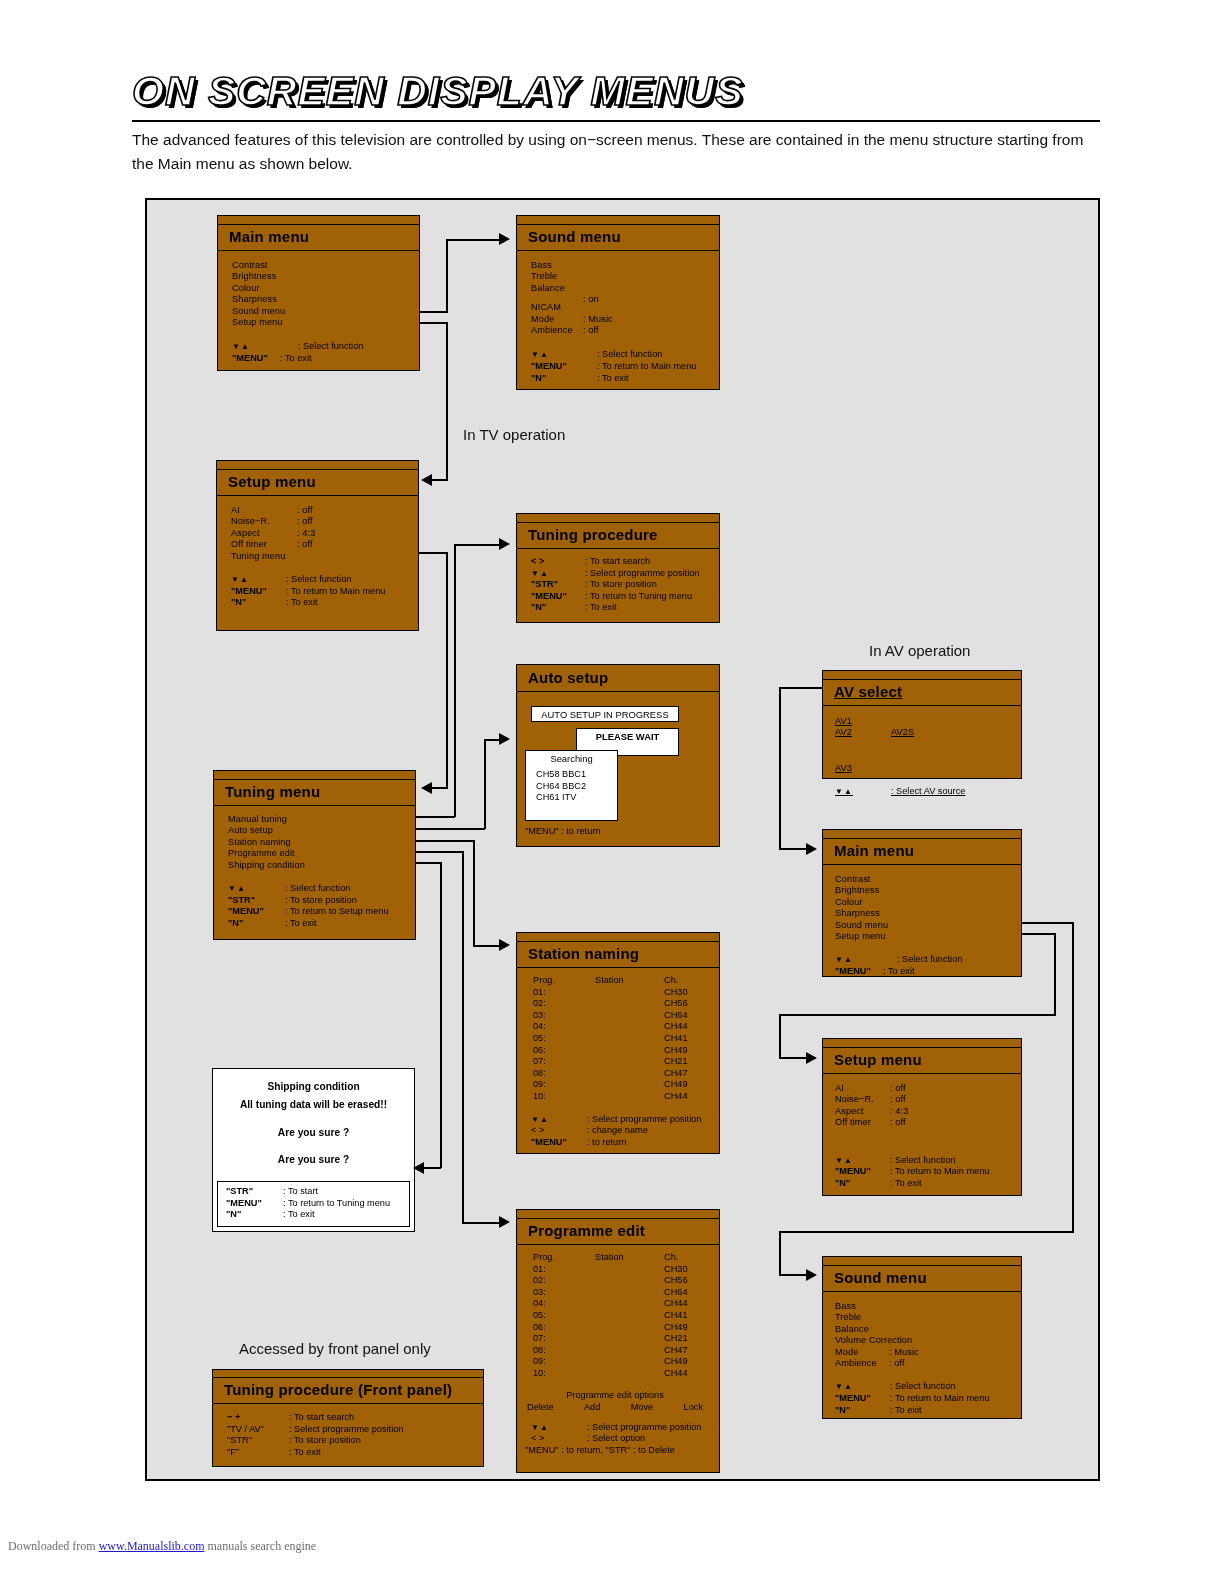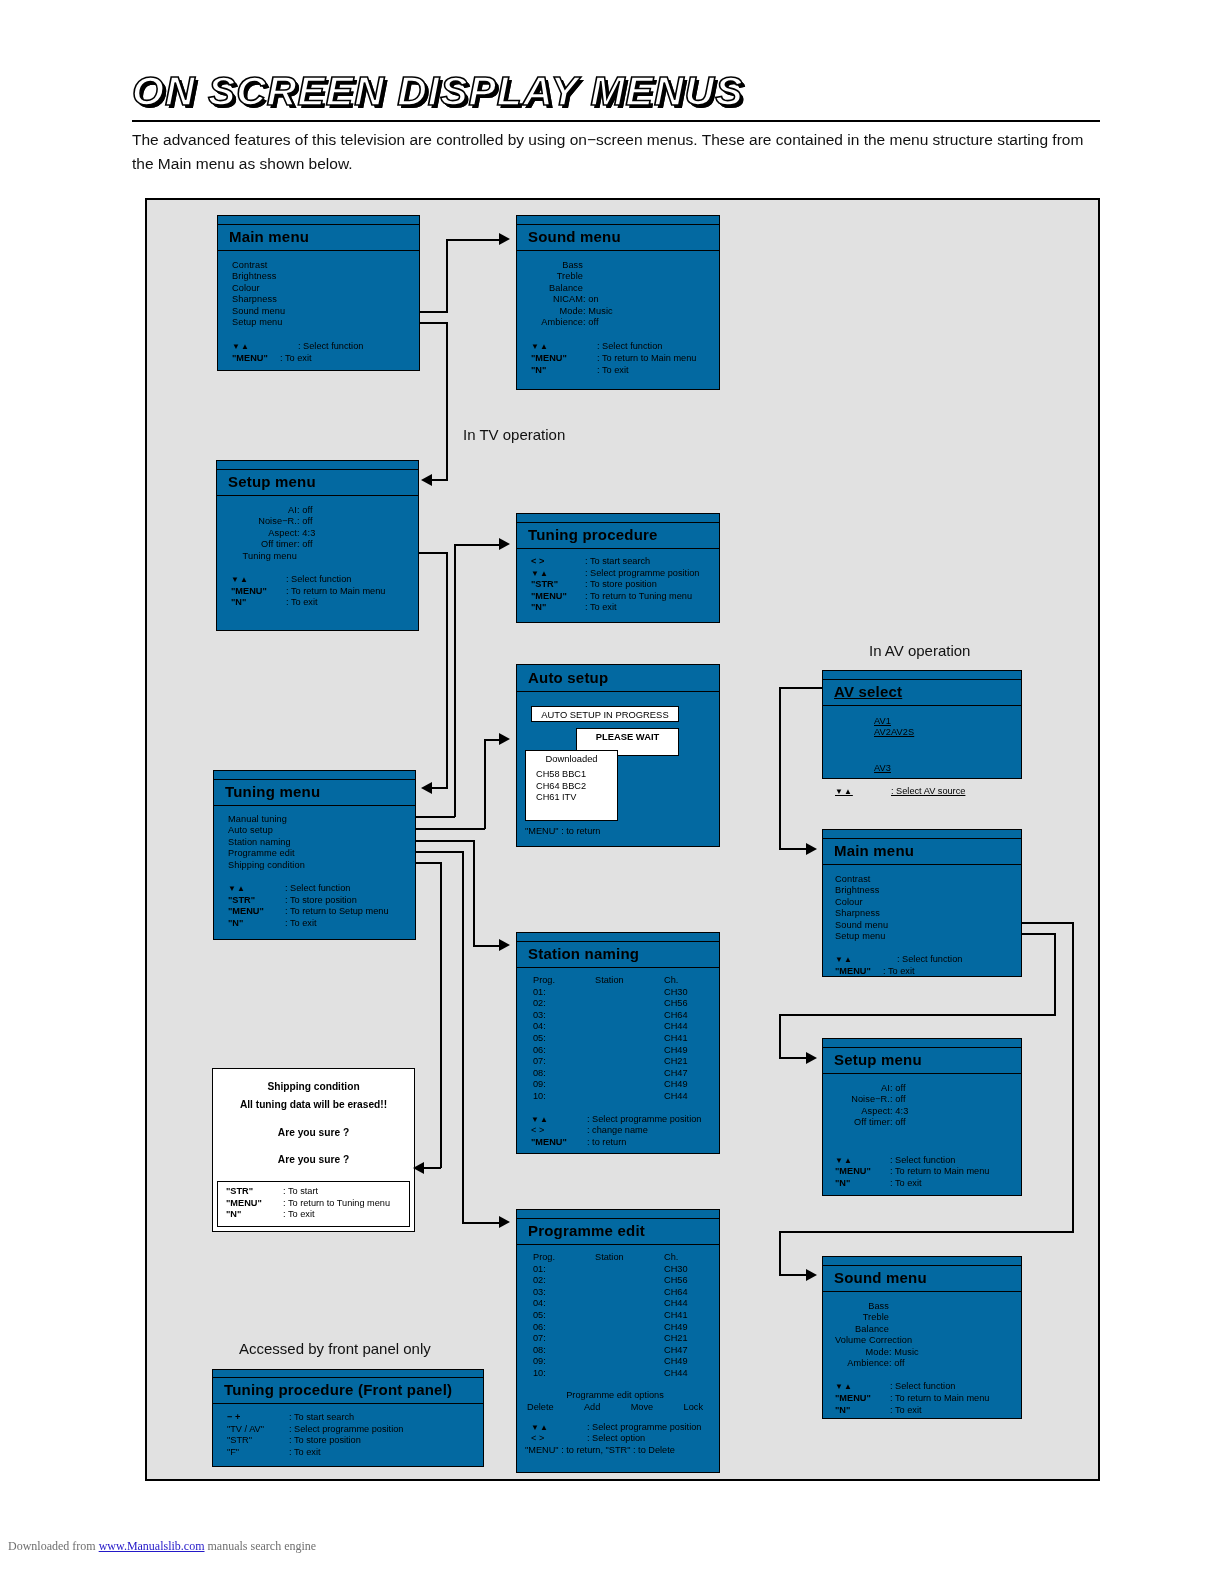--- a/index.html
+++ b/index.html
@@ -29,33 +29,33 @@
   }
 
   
   #diagram-panel{
     position:absolute;left:145px;top:198px;width:955px;height:1283px;
     background:#e1e1e1;border:2.5px solid #000;box-sizing:border-box;
   }
 
   
   .osd{
-    position:absolute;background:#0369a1;border:1.5px solid #000;
+    position:absolute;background:#a16207;border:1.5px solid #000;
     box-sizing:border-box;z-index:5;
   }
   .osd .tbar{height:9px;border-bottom:1.5px solid #000;box-sizing:border-box;}
   .osd .hdr{
     border-bottom:1.5px solid #000;box-sizing:border-box;
     font-size:15px;font-weight:bold;padding:3px 0 5px 11px;letter-spacing:.2px;
   }
   .osd .body{padding:9px 0 0 14px;position:relative;height:calc(100% - 40px);}
 
   .rows{font-size:9.2px;line-height:11.4px;letter-spacing:.1px;}
   .row{display:flex;white-space:nowrap;position:relative;}
-  .row .k{display:inline-block;text-align:right;}
+  .row .k{display:inline-block;}
   .row .v{display:inline-block;}
 
   .keys{font-size:9.2px;line-height:11.6px;}
   .keys .kr{display:flex;white-space:nowrap;}
   .keys .kk{display:inline-block;font-weight:bold;}
   .keys .kd{display:inline-block;font-weight:normal;}
   .arrows{font-size:8px;letter-spacing:1px;}
 
   
   .plainbox{
@@ -214,21 +214,21 @@
           </div>
         <div class="row">
             <span class="k" style="width:52px;">Treble</span>
             <span class="v"></span>
           </div>
         <div class="row">
             <span class="k" style="width:52px;">Balance</span>
             <span class="v"></span>
           </div>
         <div class="row">
-            <span class="k" style="width:52px;">NICAM</span>
+            <span class="k" style="width:52px;margin-top:8px;">NICAM</span>
             <span class="v">: on</span>
           </div>
         <div class="row">
             <span class="k" style="width:52px;">Mode</span>
             <span class="v">: Music</span>
           </div>
         <div class="row">
             <span class="k" style="width:52px;">Ambience</span>
             <span class="v">: off</span>
           </div>
@@ -319,21 +319,21 @@
           </div>
       </div>
     </div>
   </div>
 
   <div class="osd" style="left:516px;top:664px;width:204px;height:183px;">
     <div class="hdr" style="border-top:none;padding-top:4px;">Auto setup</div>
     <div class="body" style="padding:0;height:auto;">
       <div class="subbox" style="left:14px;top:14px;width:148px;height:16px;">AUTO SETUP IN PROGRESS</div>
       <div class="subbox" style="left:59px;top:36px;width:103px;height:28px;font-weight:bold;">PLEASE WAIT</div>
-      <div class="subbox" style="left:8px;top:58px;width:93px;height:17px;">Downloaded</div>
+      <div class="subbox" style="left:8px;top:58px;width:93px;height:17px;">Searching</div>
       <div class="subbox" style="left:8px;top:74px;width:93px;height:55px;text-align:left;padding:3px 0 0 10px;line-height:11.5px;font-size:9.2px;border-top:none;">
         <div>CH58 BBC1</div>
         <div>CH64 BBC2</div>
         <div>CH61 ITV</div>
       </div>
       <div style="position:absolute;left:8px;top:134px;font-size:9.2px;">"MENU" : to return</div>
     </div>
   </div>
 
   <div class="osd" style="left:213px;top:770px;width:203px;height:170px;">

